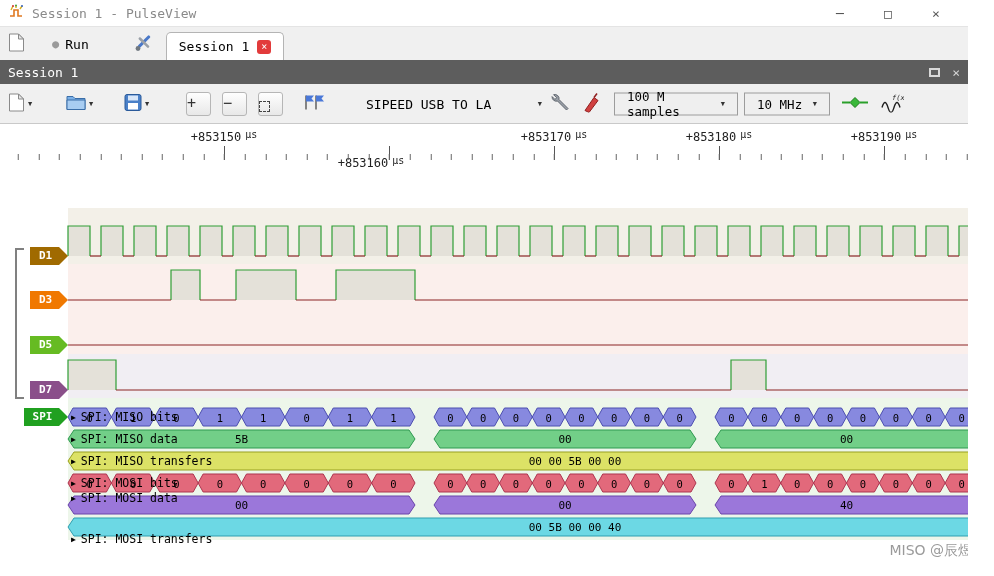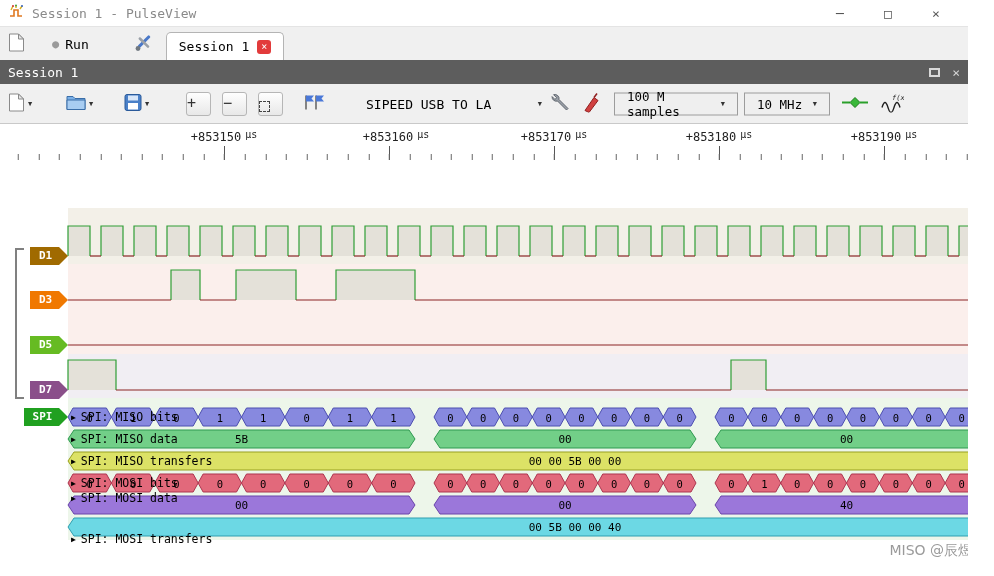--- a/index.html
+++ b/index.html
@@ -414,21 +414,21 @@
         <path d="M434 381 L440 372 L690 372 L696 381 L690 390 L440 390 Z" fill="#9b77da" stroke="#6a44ab"></path>
         <text x="565" y="381.5" text-anchor="middle" dominant-baseline="central" font-size="11" fill="#000">00</text>
         <path d="M715 381 L721 372 L972 372 L978 381 L972 390 L721 390 Z" fill="#9b77da" stroke="#6a44ab"></path>
         <text x="846.5" y="381.5" text-anchor="middle" dominant-baseline="central" font-size="11" fill="#000">40</text>
         <path d="M68 403 L74 394 L972 394 L978 403 L972 412 L74 412 Z" fill="#6cd8e4" stroke="#2f9fb0"></path>
         <text x="575" y="403.5" text-anchor="middle" dominant-baseline="central" font-size="11" fill="#000">00 5B 00 00 40</text>
       </svg>
     <div id="ruler">
         <div class="rlabel" style="left: 224px;"><span>+853150</span><span class="mu">μs</span></div>
         <div class="rtick" style="left: 224px;"></div>
-        <div class="rlabel" style="left: 396px;"><span>+853160</span><span class="mu">μs</span></div>
+        <div class="rlabel" style="left: 371px; margin-top: 26px;"><span>+853160</span><span class="mu">μs</span></div>
         <div class="rtick" style="left: 389px;"></div>
         <div class="rlabel" style="left: 554px;"><span>+853170</span><span class="mu">μs</span></div>
         <div class="rtick" style="left: 554px;"></div>
         <div class="rlabel" style="left: 719px;"><span>+853180</span><span class="mu">μs</span></div>
         <div class="rtick" style="left: 719px;"></div>
         <div class="rlabel" style="left: 884px;"><span>+853190</span><span class="mu">μs</span></div>
         <div class="rtick" style="left: 884px;"></div>
       </div>
     <div class="tickstrip"></div>
     <div class="bracket"></div>

